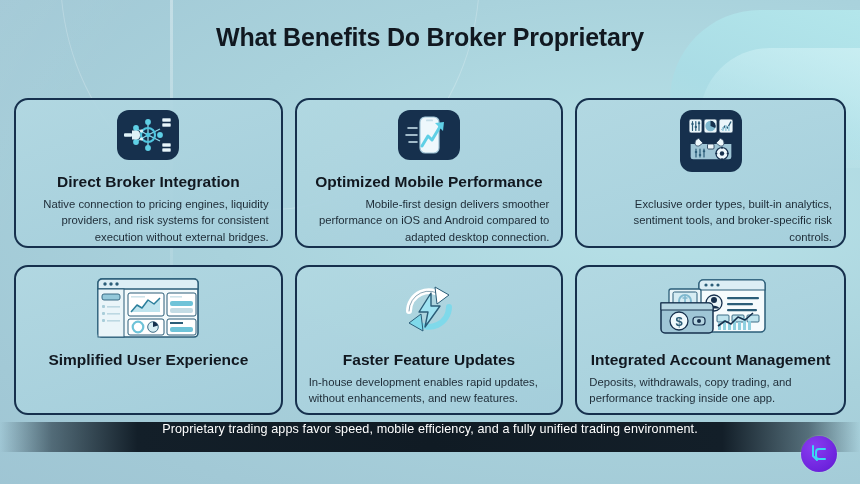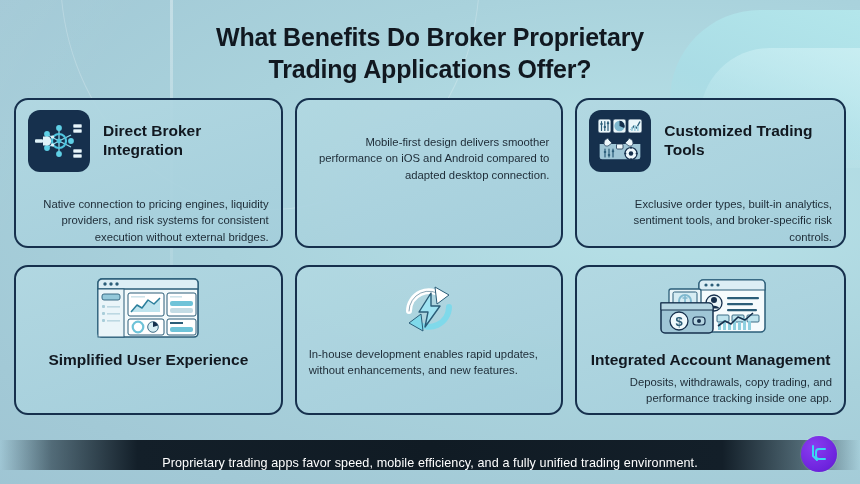--- a/index.html
+++ b/index.html
@@ -64,50 +64,50 @@
     width:270px; height:150px;
     border:2px solid #16304d;
     border-radius:14px;
     background:linear-gradient(160deg, rgba(178,216,226,.92), rgba(164,206,219,.92));
     padding:10px 12px;
     position:relative;
   }
   .card.wide { width:272px; }
 
   
-  .card-head { display:flex; align-items:center; gap:13px; height:62px; }
+  .card-head { display:flex; align-items:center; gap:13px; height:62px;flex-direction:column; }
   .icon-tile {
     width:62px; height:62px; min-width:62px;
     background:#16304d; border-radius:12px;
     display:flex; align-items:center; justify-content:center;
   }
   .card-title {
     font-size:15.5px; font-weight:bold; color:#111820; line-height:1.2;
   }
   .card-body {
     margin-top:24px; font-size:11.3px; color:#1d2b36; line-height:1.45;text-align:right;
   }
 
   
   .card.centered { text-align:center; padding-top:9px; }
   .card.centered .icon-wrap {
     height:66px; display:flex; align-items:center; justify-content:center;
   }
   .card.centered .card-title { font-size:15.5px; margin-top:9px; }
   .card.centered .card-body { margin-top:4px; text-align:left; }
-  .card.centered .card-body.c6 { text-align:right;margin-left:7px; }
+  .card.centered .card-body.c6 { text-align:left; }
 
   
   #footer-bar {
-    position:absolute; left:0; bottom:14px; width:860px; height:30px;
+    position:absolute; left:0; bottom:32px; width:860px; height:30px;
     background:linear-gradient(90deg,
         rgba(18,32,44,0) 0%, rgba(18,32,44,.55) 6%,
         #131f29 16%, #101b24 50%, #131f29 84%,
         rgba(18,32,44,.55) 94%, rgba(18,32,44,0) 100%);
-    display:flex; align-items:flex-end; justify-content:center;
+    display:flex; align-items:flex-start; justify-content:center;
   }
   #footer-text {
     color:#ffffff; font-size:12.6px; font-weight:500; letter-spacing:.1px;
   }
   #logo-badge {
     position:absolute; right:14px; bottom:12px;
     width:36px; height:36px; border-radius:50%;
     background:radial-gradient(circle at 35% 30%, #8a3df0, #6d23dd 70%, #5c1bc4 100%);
     display:flex; align-items:center; justify-content:center;
     box-shadow:0 0 0 1px rgba(255,255,255,.1);
@@ -122,21 +122,20 @@
   <div class="bg-arc-left2"></div>
   <div class="bg-streak"></div>
   <div class="bg-round-tr"></div>
   <div class="bg-round-tr2"></div>
 </div>
 
 <div id="page">
 
   <div id="title">
     <span>What Benefits Do Broker Proprietary</span>
-    <span class="l2">Trading Applications Offer?</span>
   </div>
 
   <div class="grid-row" id="row-top">
 
     <div class="card">
       <div class="card-head">
         <div class="icon-tile">
           <svg width="50" height="50" viewBox="0 0 50 50">
             <g stroke="#8fd8ea" stroke-width="1.3" fill="none">
               <path d="M25 25 L25 13 M25 25 L25 37 M25 25 L14 19 M25 25 L14 31 M25 25 L37 19 M25 25 L37 31"></path>
@@ -161,20 +160,34 @@
               <rect x="17" y="27.5" width="3" height="3" rx="1"></rect>
             </g>
           </svg>
         </div>
         <div class="card-title">Direct Broker Integration</div>
       </div>
       <div class="card-body">Native connection to pricing engines, liquidity providers, and risk systems for consistent execution without external bridges.</div>
     </div>
 
     <div class="card">
+      <div class="card-head">
+        <div class="icon-tile">
+          <svg width="50" height="50" viewBox="0 0 50 50">
+            <g stroke="#cfe8f2" stroke-width="1.6" stroke-linecap="round">
+              <path d="M4 18 h9 M2 25 h11 M5 32 h8"></path>
+            </g>
+            <rect x="16" y="7" width="19" height="36" rx="5" fill="#eef8fc" stroke="#9fc4d6" stroke-width="1.2"></rect>
+            <rect x="22" y="9.5" width="7" height="1.8" rx=".9" fill="#c4dde8"></rect>
+            <path d="M18 36 L24 26 L28 30 L37 15" fill="none" stroke="#5fd0e6" stroke-width="3" stroke-linejoin="round" stroke-linecap="round"></path>
+            <path d="M31 13 L40 12 L39 21 Z" fill="#5fd0e6"></path>
+          </svg>
+        </div>
+        <div class="card-title">Optimized Mobile Performance</div>
+      </div>
       <div class="card-body">Mobile-first design delivers smoother performance on iOS and Android compared to adapted desktop connection.</div>
     </div>
 
     <div class="card wide">
       <div class="card-head">
         <div class="icon-tile">
           <svg width="50" height="50" viewBox="0 0 50 50">
             <g fill="#eaf6fa" stroke="#16304d" stroke-width=".8">
               <rect x="3" y="3" width="13" height="14" rx="2"></rect>
               <rect x="18" y="3" width="13" height="14" rx="2"></rect>
@@ -215,21 +228,20 @@
                 <rect x="12.8" y="38" width="2.4" height="2" rx=".8"></rect>
                 <rect x="16.8" y="34.3" width="2.4" height="2" rx=".8"></rect>
               </g>
             <circle cx="36" cy="37.5" r="6" fill="#eef8fc" stroke="#16304d" stroke-width="1.2"></circle>
             <circle cx="36" cy="37.5" r="2.2" fill="#16304d"></circle>
             <g stroke="#16304d" stroke-width="1.6">
                 <path d="M36 30.8 v2 M36 42.2 v2 M29.3 37.5 h2 M40.7 37.5 h2"></path>
               </g>
           </svg>
         </div>
-        <div class="card-title">Customized Trading Tools</div>
       </div>
       <div class="card-body">Exclusive order types, built-in analytics, sentiment tools, and broker-specific risk controls.</div>
     </div>
   </div>
 
   <div class="grid-row" id="row-bottom">
 
     <div class="card centered">
       <div class="icon-wrap">
         <svg width="104" height="64" viewBox="0 0 104 64">
@@ -276,20 +288,21 @@
       <div class="icon-wrap">
         <svg width="64" height="64" viewBox="0 0 64 64">
           <path d="M12 34 A20 20 0 0 1 45 19" fill="none" stroke="#ffffff" stroke-width="6" stroke-linecap="round"></path>
           <path d="M12 34 A20 20 0 0 1 45 19" fill="none" stroke="#2b5d78" stroke-width="1" stroke-linecap="round" opacity=".55"></path>
           <path d="M38 10 L52 18 L40 27 Z" fill="#ffffff" stroke="#2b5d78" stroke-width="1"></path>
           <path d="M52 30 A20 20 0 0 1 19 45" fill="none" stroke="#7fd9ea" stroke-width="6" stroke-linecap="round"></path>
           <path d="M26 54 L12 46 L24 37 Z" fill="#7fd9ea" stroke="#2b5d78" stroke-width="1"></path>
           <path d="M34 16 L22 35 H31 L28 50 L43 29 H34 Z" fill="#9fe3f2" stroke="#2b5d78" stroke-width="1.4" stroke-linejoin="round"></path>
         </svg>
       </div>
+      <div class="card-title">Faster Feature Updates</div>
       <div class="card-body">In-house development enables rapid updates, without enhancements, and new features.</div>
     </div>
 
     <div class="card wide centered">
       <div class="icon-wrap">
         <svg width="112" height="64" viewBox="0 0 112 64">
           <rect x="44" y="3" width="66" height="52" rx="4" fill="#f5fbfd" stroke="#2b5d78" stroke-width="1.5"></rect>
           <path d="M44 7 a4 4 0 0 1 4 -4 h58 a4 4 0 0 1 4 4 v6 H44 Z" fill="#dceef5" stroke="#2b5d78" stroke-width="1.2"></path>
           <g fill="#2b5d78">
               <circle cx="51" cy="8" r="1.6"></circle>

